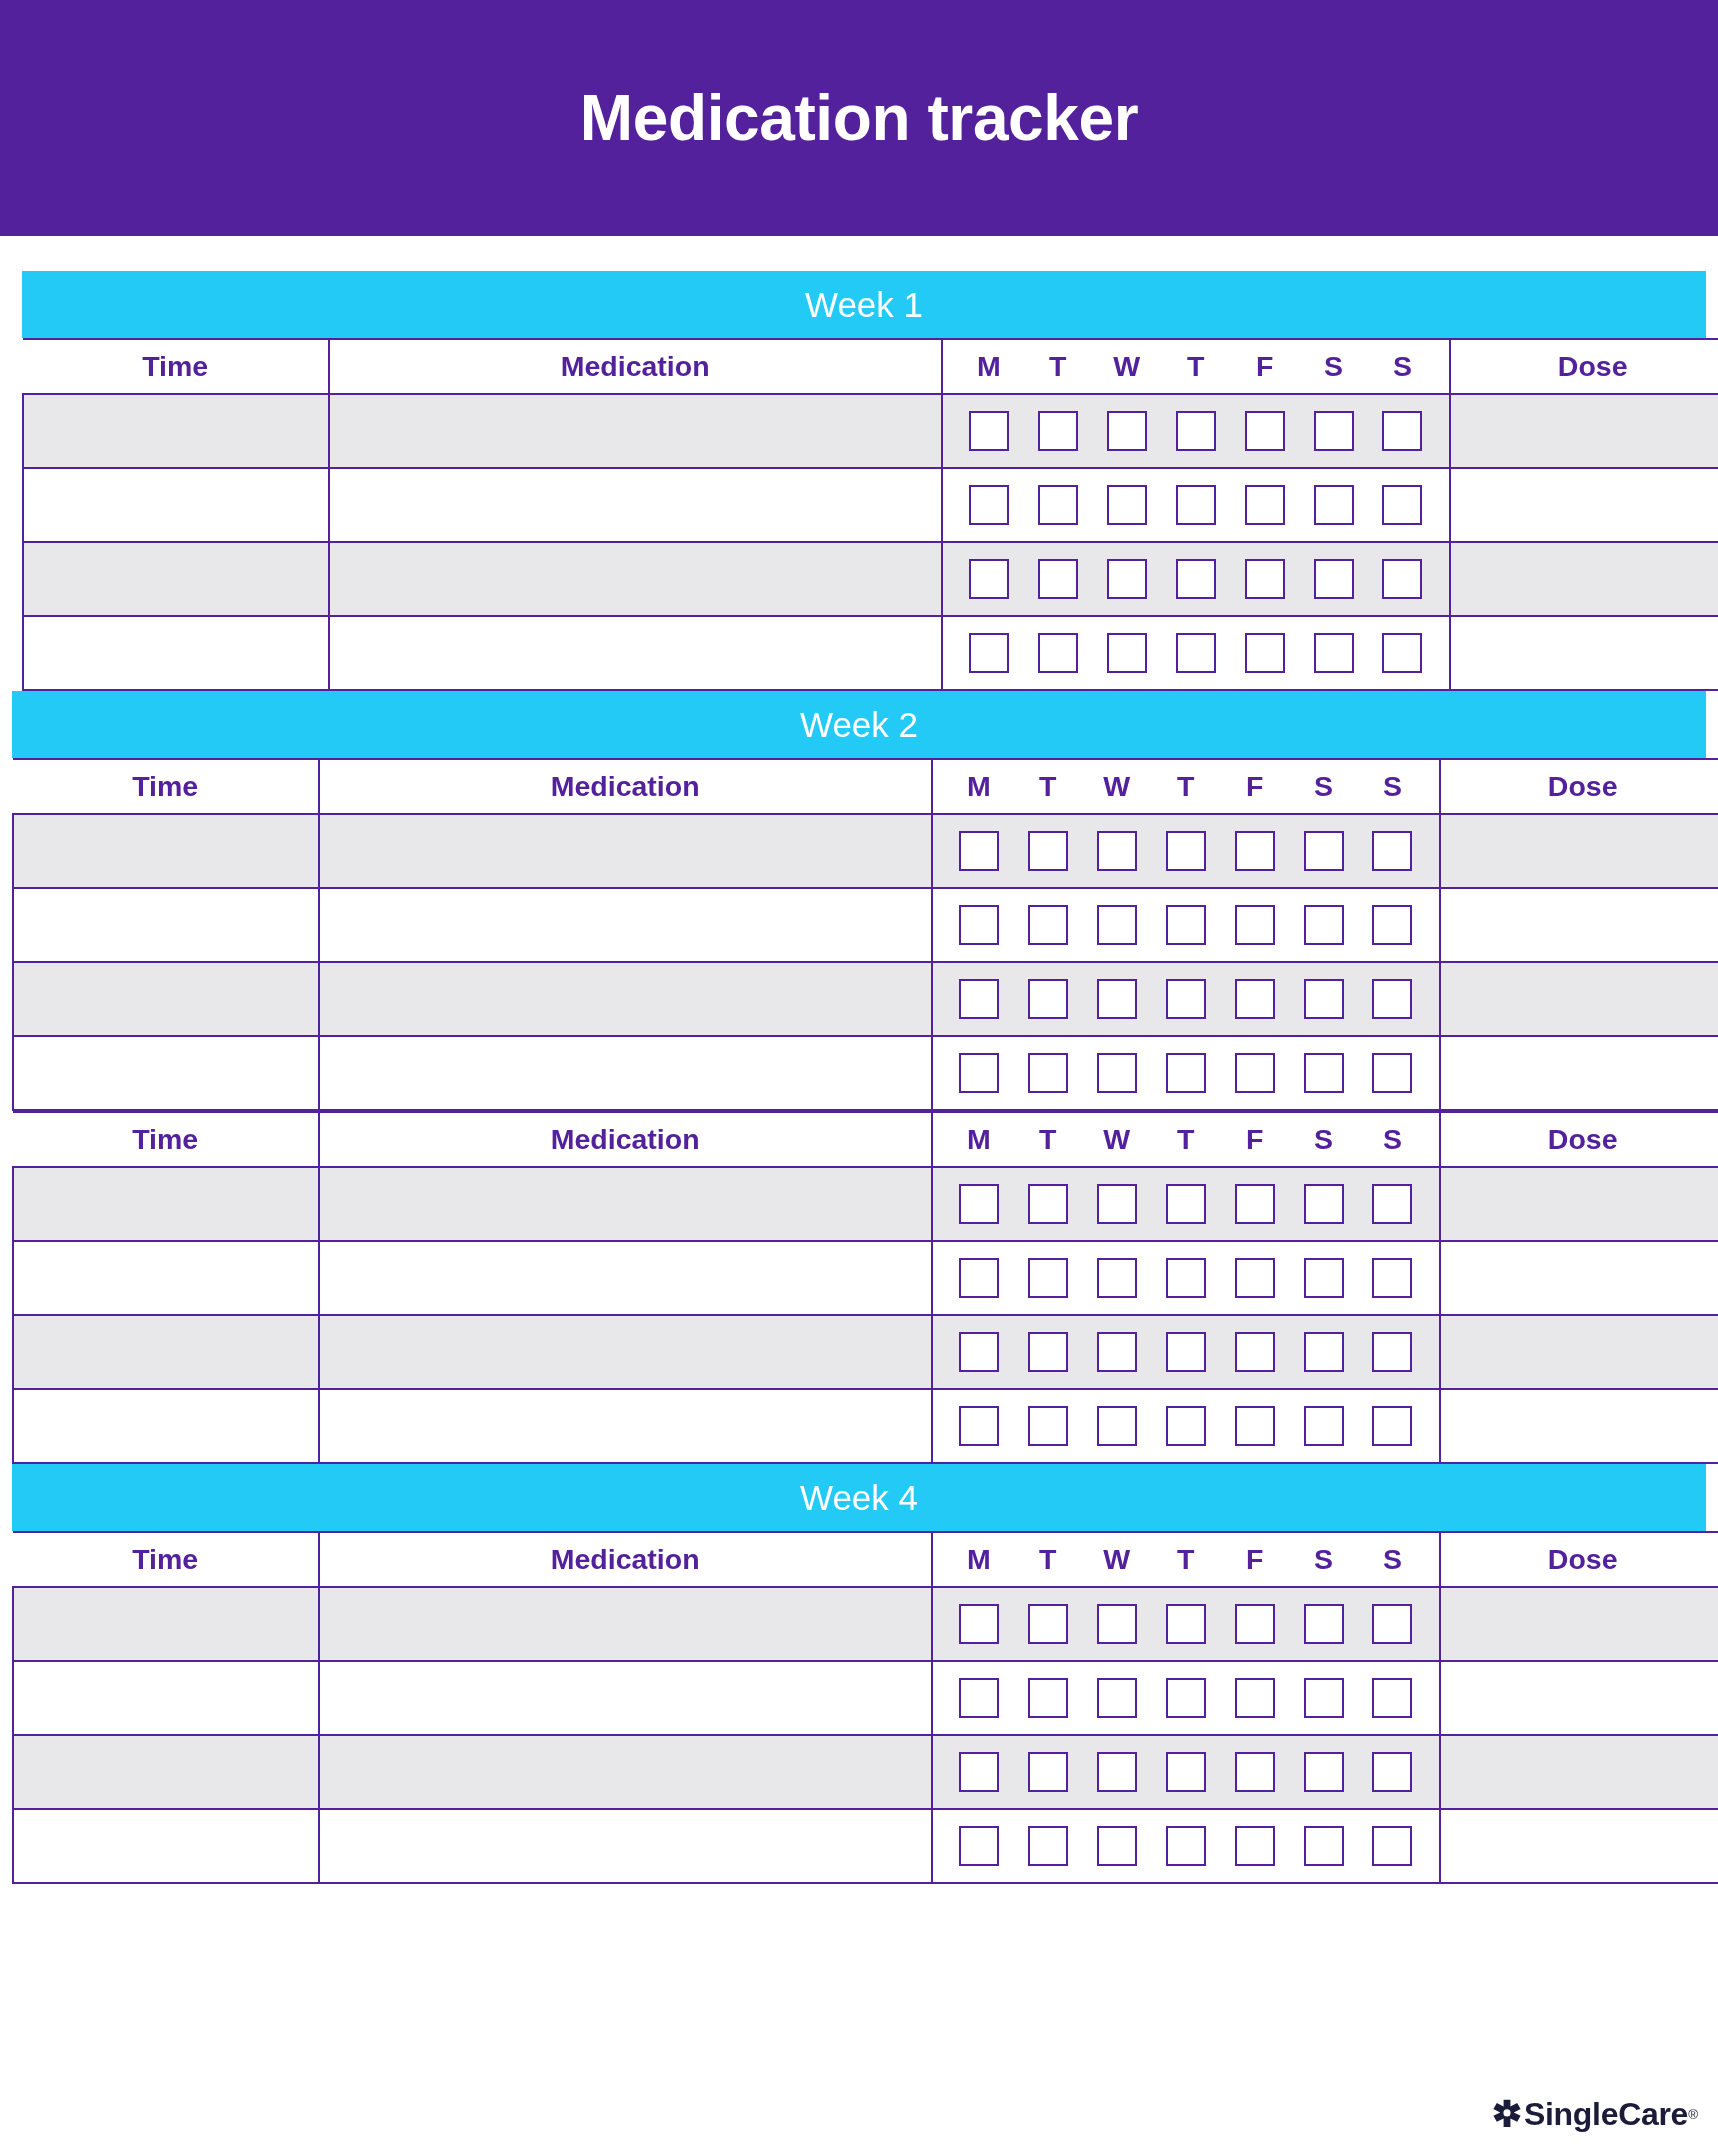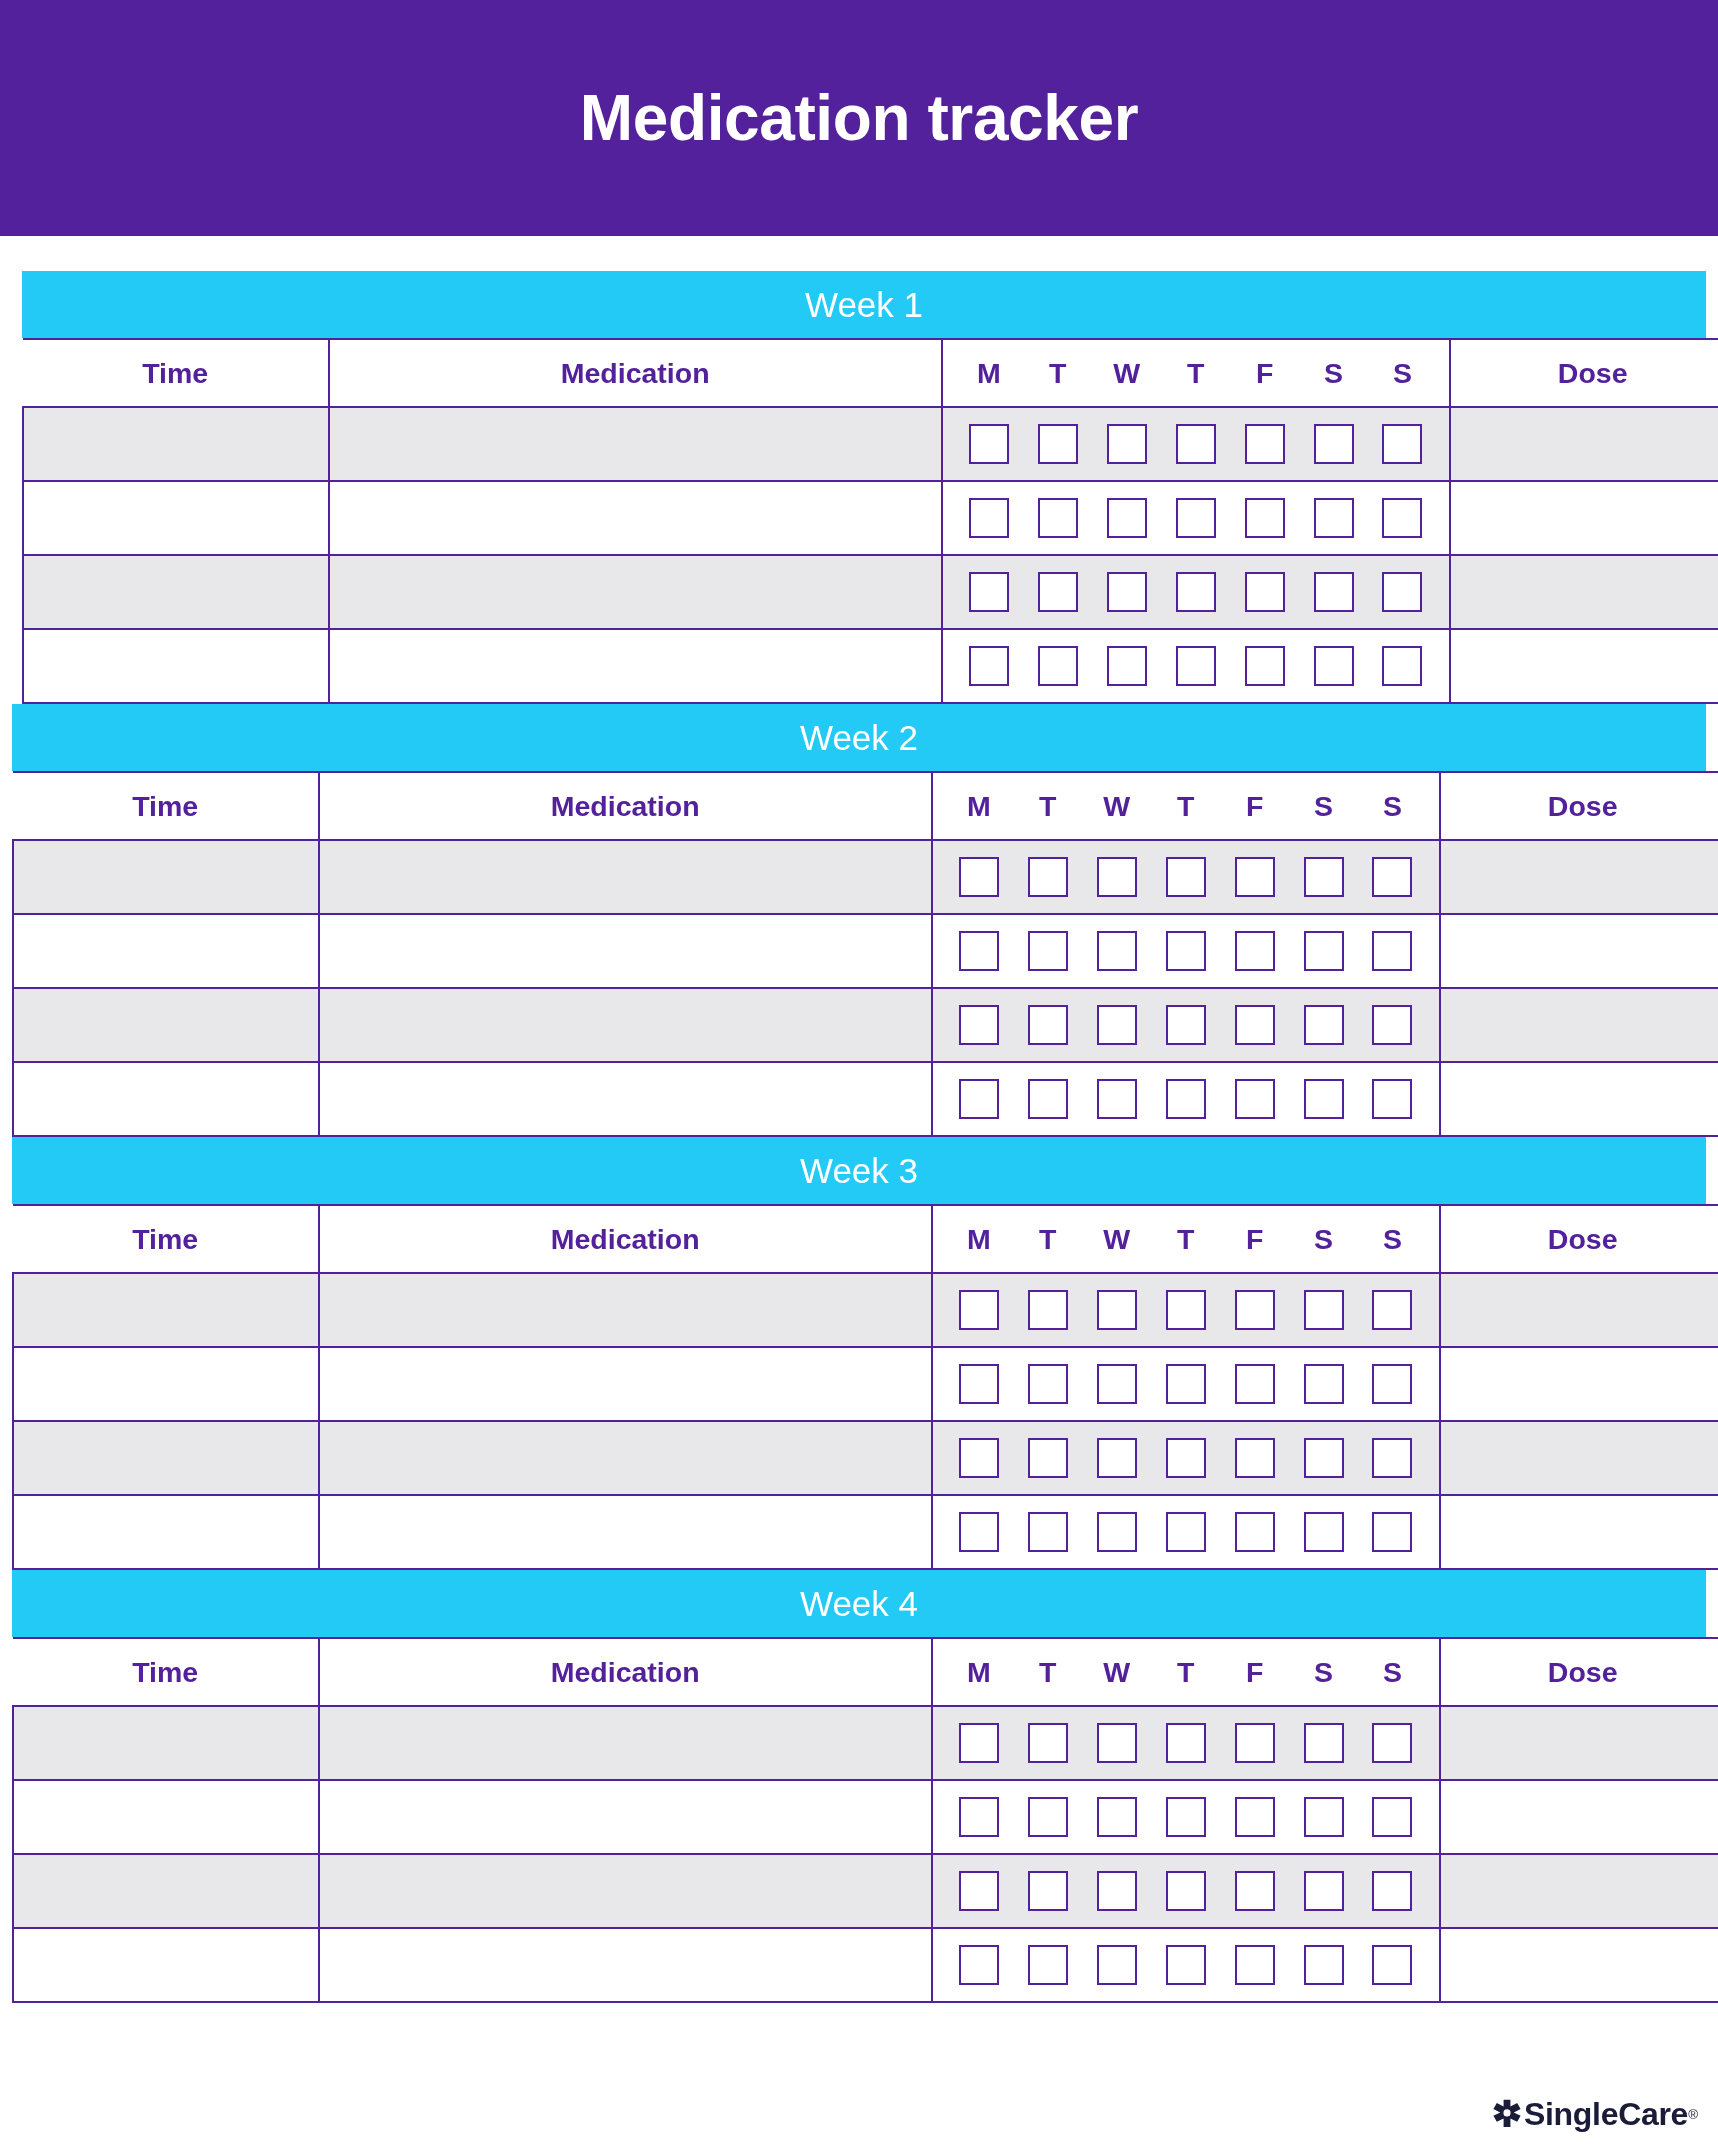--- a/index.html
+++ b/index.html
@@ -67,21 +67,21 @@
     padding: 0;
   }
 
   
   .col-time   { width: 306px; }
   .col-med    { width: 613px; }
   .col-days   { width: 508px; }
   .col-dose   { width: 285px; }
 
   .hdr {
-    height: 68px;
+    height: 55px;
     color: #52219b;
     font-size: 28.5px;
     font-weight: bold;
     text-align: center;
     vertical-align: middle;
     background: #ffffff;
     border-left: none;
     border-right: none;
     border-top: none;
   }
@@ -349,23 +349,20 @@
               <div class="checkbox"></div>
             </div>
           </td>
           <td class="cell-dose"></td>
         </tr>
       </tbody>
     </table>
   </section>
 
   <section class="week-block">
-    <div class="week-banner">
-      <div class="week-banner-label">Week 3</div>
-    </div>
     <table class="week-table">
       <colgroup>
         <col class="col-time">
           <col class="col-med">
           <col class="col-days">
           <col class="col-dose">
       </colgroup>
       <thead>
         <tr>
           <th class="hdr time">Time</th>

